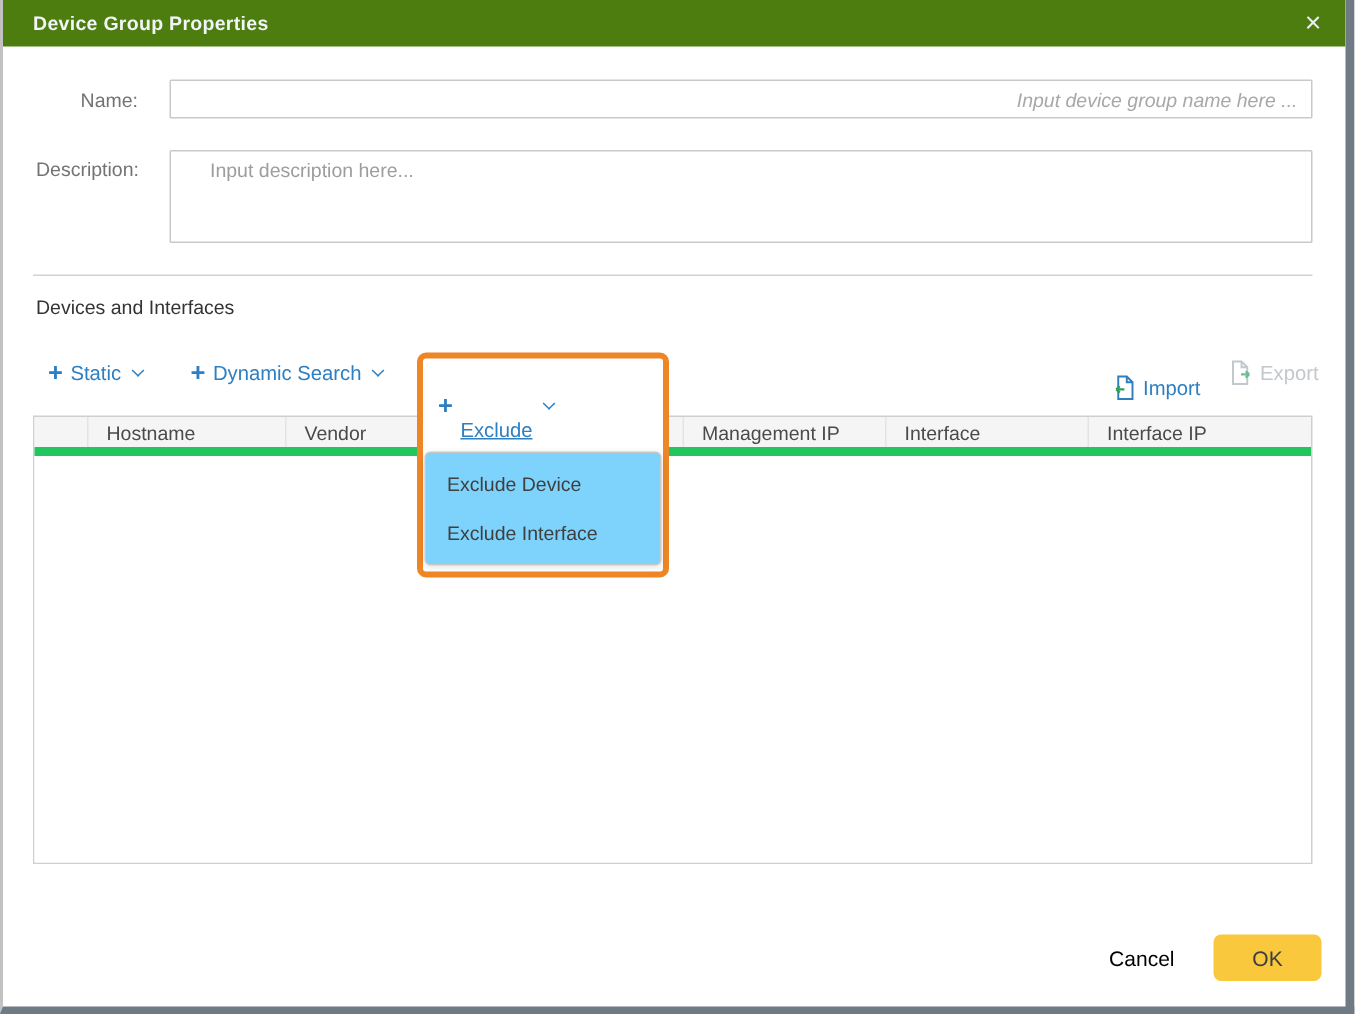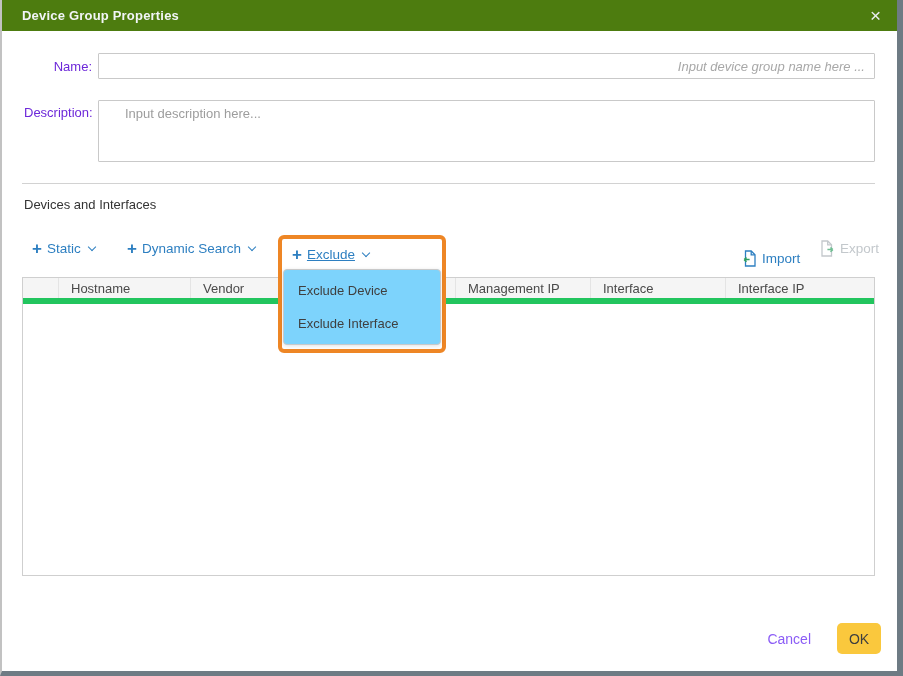--- a/index.html
+++ b/index.html
@@ -30,22 +30,22 @@
     color: #e9eef1; font-size: 19px; line-height: 19px; cursor: pointer;
     font-weight: 400; padding: 0 2px;
   }
 
   
   .form-area { padding: 0 22px; }
   .form-row { display: flex; align-items: flex-start; }
   .form-row.name { margin-top: 22px; align-items: center; }
   .form-row.desc { margin-top: 21px; }
   .form-label {
-    width: 68px; min-width: 68px; text-align: right; margin-right: 6px;
-    font-size: 13px; color: #6d28d9; padding-top: 5px;
+    width: 68px; min-width: 68px; text-align: right; margin-right: 21px;
+    font-size: 13px; color: #737373; padding-top: 5px;
   }
   .form-row.name .form-label { padding-top: 0; }
   .text-input, .text-area {
     flex: 1; border: 1px solid #c9c9c9; background: #fff;
     font-family: "Liberation Sans", sans-serif; font-size: 13px; color: #333;
     outline: none; border-radius: 1px;
   }
   .text-input { height: 26px; padding: 0 9px; text-align: right; }
   .text-input::placeholder { color: #a8a8a8; font-style: italic; }
   .text-area { height: 62px; padding: 5px 26px; resize: none; }
@@ -118,42 +118,42 @@
   .exclude-overlay {
     position: absolute; left: 276px; top: 235px;
     width: 168px;
     background: #fff;
     border: 4px solid #ee8625;
     border-radius: 6px;
     z-index: 20;
     padding: 0 0 4px 0;
   }
   .btn-exclude { padding: 8px 10px 7px 10px; }
-  .btn-exclude .lbl { text-decoration: underline; }
+  .btn-exclude .lbl { text-decoration: underline; margin-top: 32px; }
   .dropdown-menu {
     margin: 0 1px 0 1px;
     background: #7dd3fc;
     border: 1px solid #c9c9c9;
     border-radius: 4px;
     box-shadow: 0 1px 4px rgba(0,0,0,.12);
     padding: 4px 0;
   }
   .menu-item {
     font-size: 13px; color: #3f3f3f;
     padding: 9px 14px; cursor: pointer; white-space: nowrap;
   }
 
   
   .footer {
     position: absolute; right: 16px; bottom: 17px;
     display: flex; align-items: center; gap: 26px;
   }
-  .cancel-link { color: #8b5cf6; font-size: 14px; cursor: pointer; background: none; border: none; font-family: "Liberation Sans", sans-serif; }
+  .cancel-link { color: #000000; font-size: 14px; cursor: pointer; background: none; border: none; font-family: "Liberation Sans", sans-serif; }
   .ok-button {
-    width: 44px; height: 31px;
+    width: 72px; height: 31px;
     background: #fac83d; border: none; border-radius: 5px;
     font-size: 14px; color: #3f3f3f; cursor: pointer;
     font-family: "Liberation Sans", sans-serif;
   }
 </style>
 </head>
 <body>
 
 <div class="window">
 

